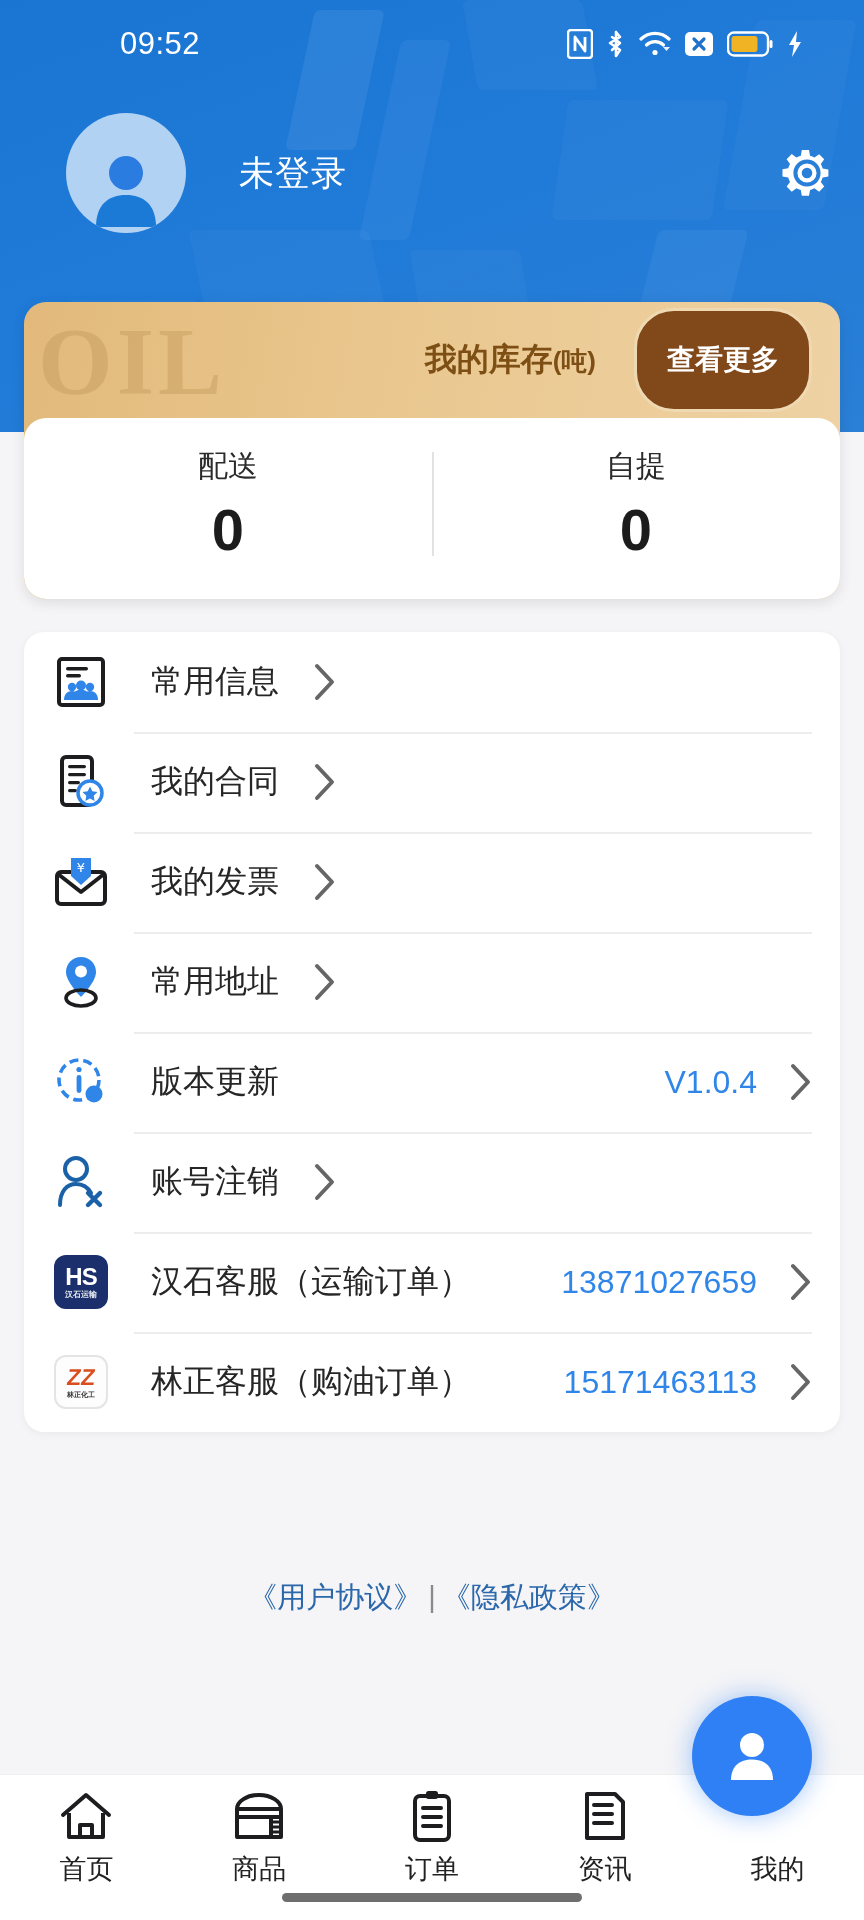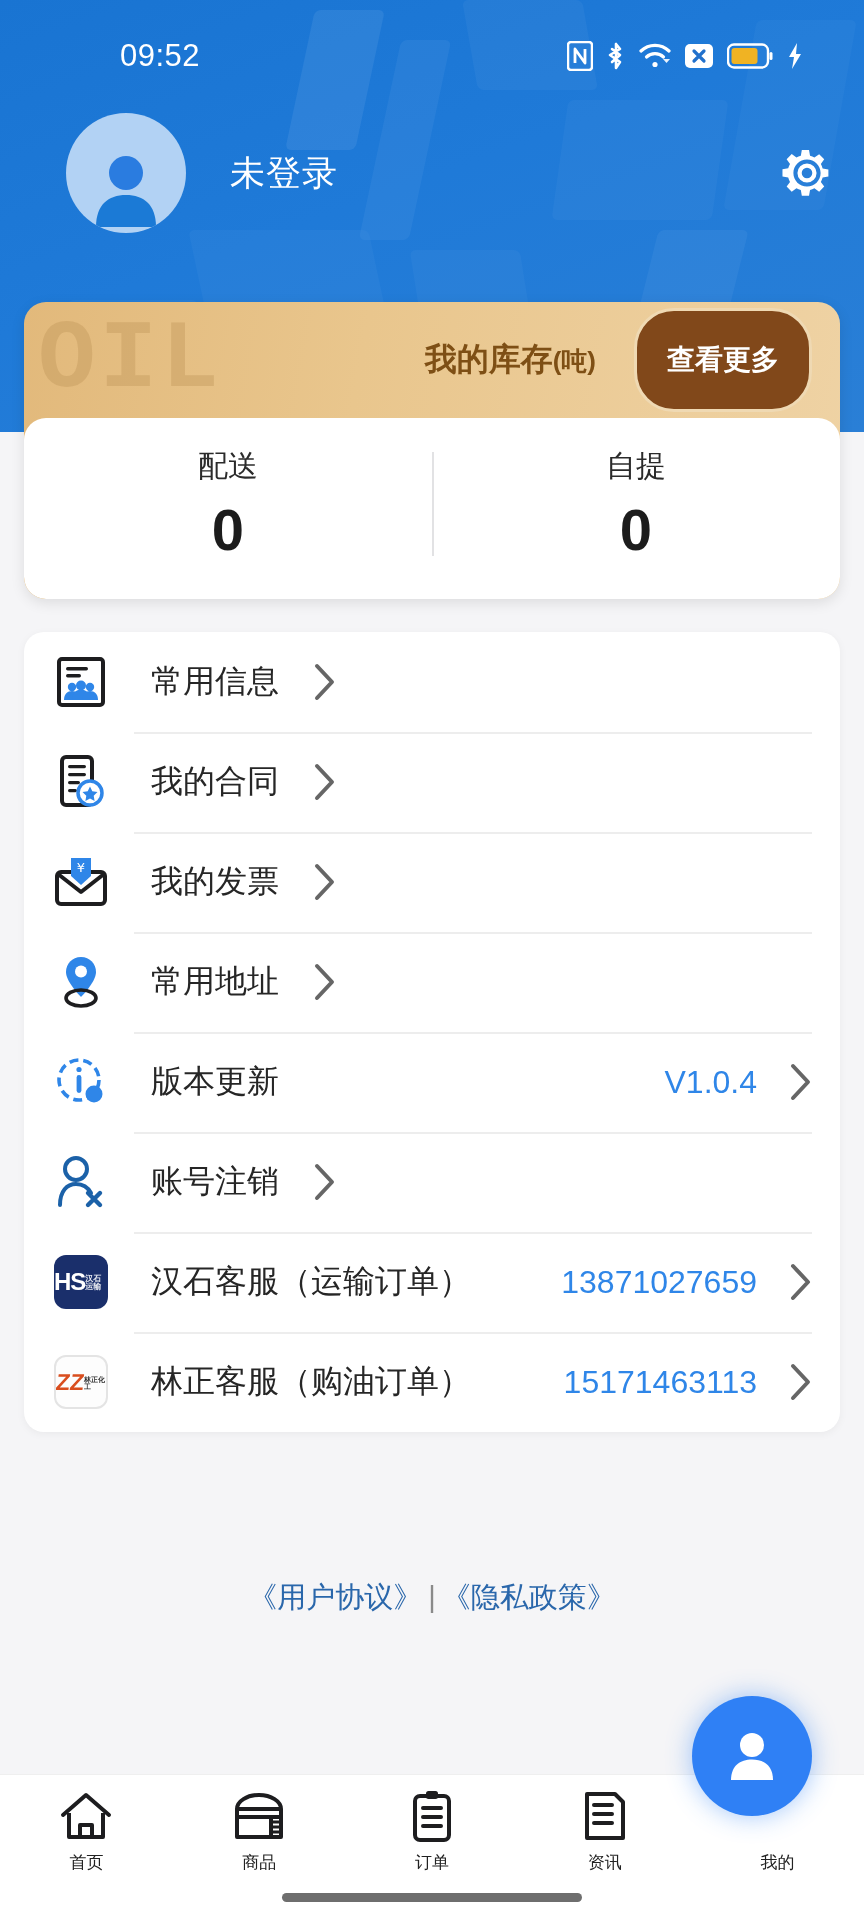--- a/index.html
+++ b/index.html
@@ -33,35 +33,35 @@
   .hero-art .r3 { left: 470px; top: 0px;   width: 120px; height: 90px;  transform: skewX(10deg);  opacity:.25;}
   .hero-art .r4 { left: 560px; top: 100px; width: 160px; height: 120px; transform: skewX(-8deg);  opacity:.22;}
   .hero-art .r5 { left: 640px; top: 230px; width: 90px;  height: 150px; transform: skewX(-14deg); opacity:.30;}
   .hero-art .r6 { left: 200px; top: 230px; width: 180px; height: 110px; transform: skewX(12deg);  opacity:.20;}
   .hero-art .r7 { left: 60px;  top: 300px; width: 130px; height: 90px;  transform: skewX(-10deg); opacity:.18;}
   .hero-art .r8 { left: 420px; top: 250px; width: 110px; height: 130px; transform: skewX(9deg);   opacity:.20;}
   .hero-art .c1 { left: 740px; top: 20px;  width: 100px; height: 190px; transform: skewX(-10deg); opacity:.18;}
 
   
   .statusbar {
-    position: absolute; top: 16px; left: 0;
+    position: absolute; top: 4px; left: 0;
     width: 840px; height: 80px;
     display: flex; align-items: center; justify-content: space-between;
     padding: 0 36px 0 120px;
     color: #ffffff;
   }
   .sb-time { font-size: 31px; font-weight: 500; letter-spacing: .5px; }
   .sb-icons { display: flex; align-items: center; gap: 13px; }
   .sb-icons svg { display: block; }
 
   
   .profile {
     position: absolute; top: 108px; left: 0;
     width: 864px; height: 130px;
-    display: flex; align-items: center; padding: 0 30px 0 66px;
+    display: flex; align-items: center; padding: 0 30px 0 66px; gap: 9px;
   }
   .avatar {
     width: 120px; height: 120px; border-radius: 50%;
     background: #b2d2f4;
     display: flex; align-items: flex-end; justify-content: center;
     overflow: hidden; flex: none;
   }
   .avatar svg { display:block; margin-bottom: 6px; }
   .profile-name {
     color: #ffffff; font-size: 35px; font-weight: 500;
@@ -79,21 +79,21 @@
   }
   .inv-top {
     position: relative; height: 116px;
     display: flex; align-items: center; justify-content: flex-end;
     padding-right: 28px;
   }
   .inv-watermark {
     position: absolute; left: 14px; top: 4px;
     font-size: 96px; font-weight: 700; letter-spacing: 4px;
     color: rgba(190,148,86,.38);
-    font-family: Liberation Mono, monospace;
+    font-family: Liberation Serif, serif;
     user-select: none;
   }
   .inv-title { font-size: 32px; color: #7e4f15; font-weight: 600; position: relative; }
   .inv-title .unit { font-size: 26px; }
   .inv-more {
     margin-left: 38px;
     background: #81481a; color: #ffffff;
     font-size: 28px; font-weight: 600;
     border: 3px solid #efd9b3; border-radius: 40px;
     padding: 30px 30px; cursor: pointer;
@@ -143,21 +143,21 @@
     margin-left: auto; font-size: 32px; color: #2f86e8;
     white-space: nowrap;
   }
   .chev { margin-left: 22px; flex: none; }
   .chev.has-value { margin-left: 20px; }
   .row-value:empty { display: none; }
 
   
   .brand-tile {
     width: 54px; height: 54px; border-radius: 12px;
-    display: flex; flex-direction: row;
+    display: flex; flex-direction: column;
     align-items: center; justify-content: center;
     font-weight: 700; line-height: 1; overflow: hidden;
   }
   .brand-hs { background: #1a2f6b; color: #ffffff; }
   .brand-hs .big { font-size: 24px; letter-spacing: -1px; }
   .brand-hs .small { font-size: 8px; margin-top: 2px; opacity: .9; }
   .brand-lz { background: #fdfdfd; border: 2px solid #e4e4e4; }
   .brand-lz .big { font-size: 23px; color: #d94e1f; font-weight: 800; transform: skewX(-8deg); }
   .brand-lz .small { font-size: 7px; margin-top: 2px; color: #333; }
 
@@ -176,21 +176,21 @@
     background: #ffffff;
     display: flex; align-items: flex-start;
     padding-top: 14px;
     border-top: 1px solid #efefef;
   }
   .tab {
     flex: 1; display: flex; flex-direction: column;
     align-items: center; cursor: pointer;
   }
   .tab-ico { height: 54px; display: flex; align-items: center; justify-content: center; }
-  .tab-label { font-size: 17px; color: #222222; margin-top: 8px; }
+  .tab-label { font-size: 27px; color: #222222; margin-top: 8px; }
   .tab.active .tab-label { color: #222222; }
   .fab {
     position: absolute; right: 52px; bottom: 104px;
     width: 120px; height: 120px; border-radius: 50%;
     background: #2f80f5;
     box-shadow: 0 0 26px rgba(47,128,245,.45);
     display: flex; align-items: center; justify-content: center;
     cursor: pointer; z-index: 5;
   }
   .home-indicator {

